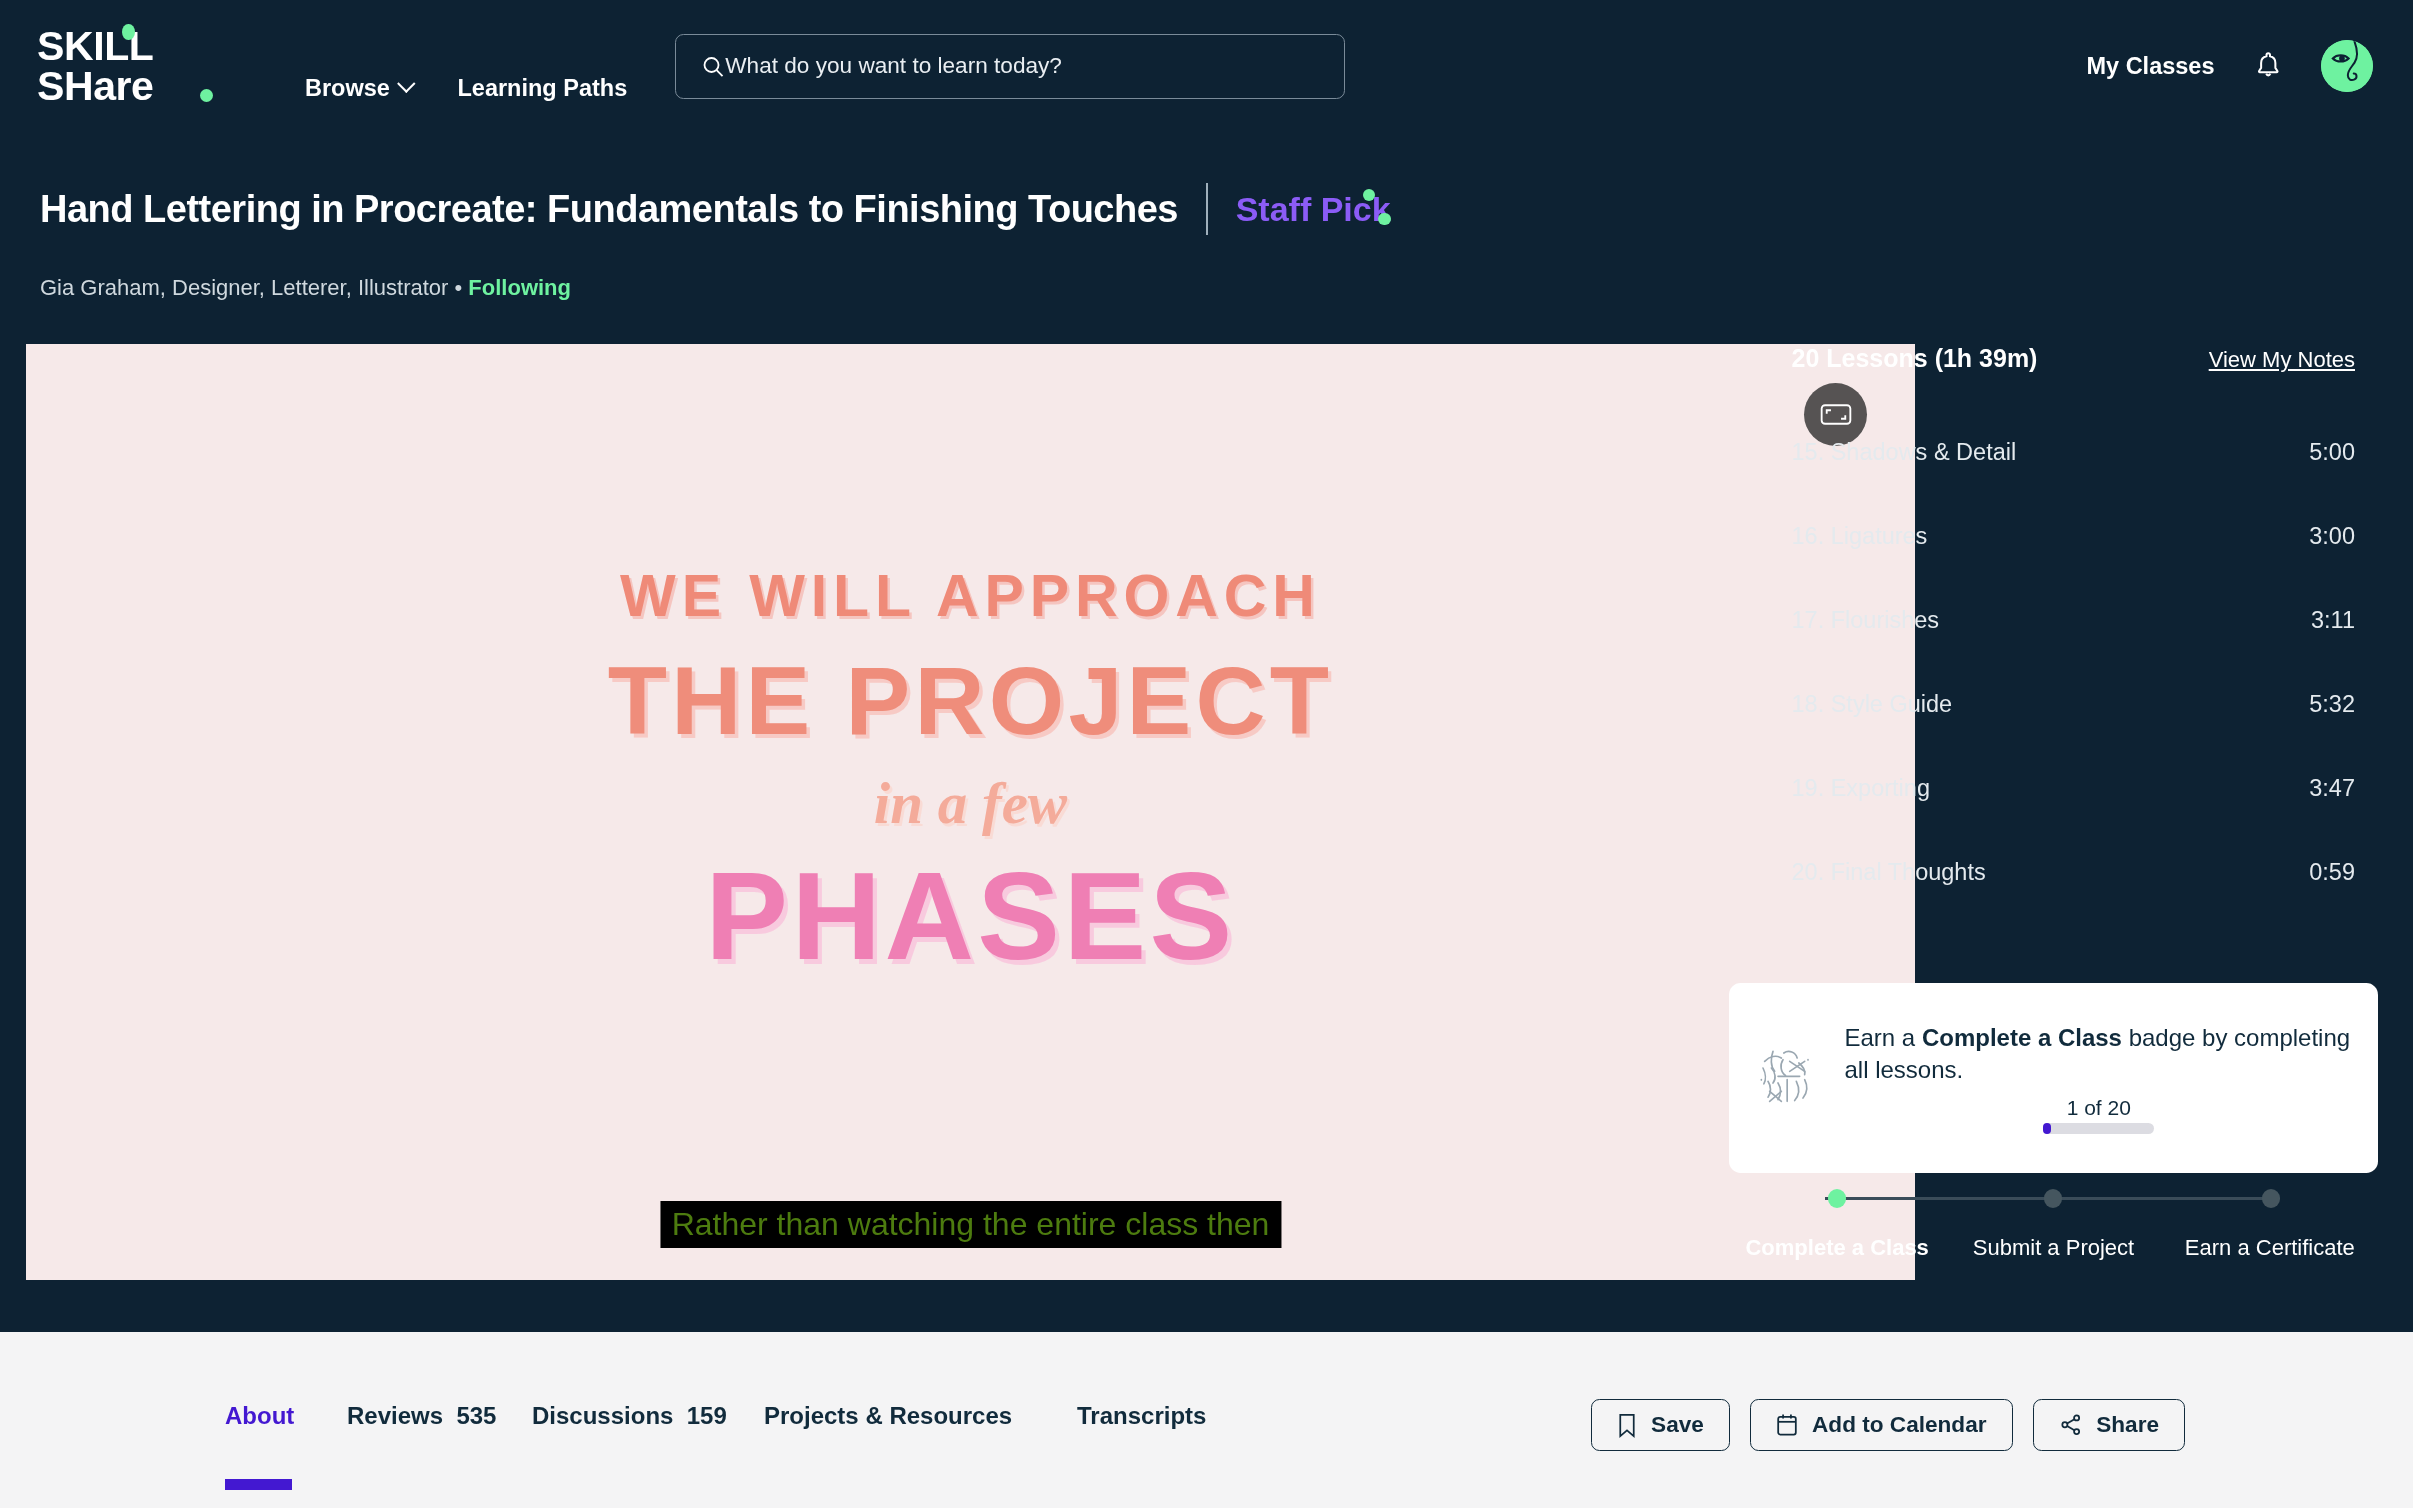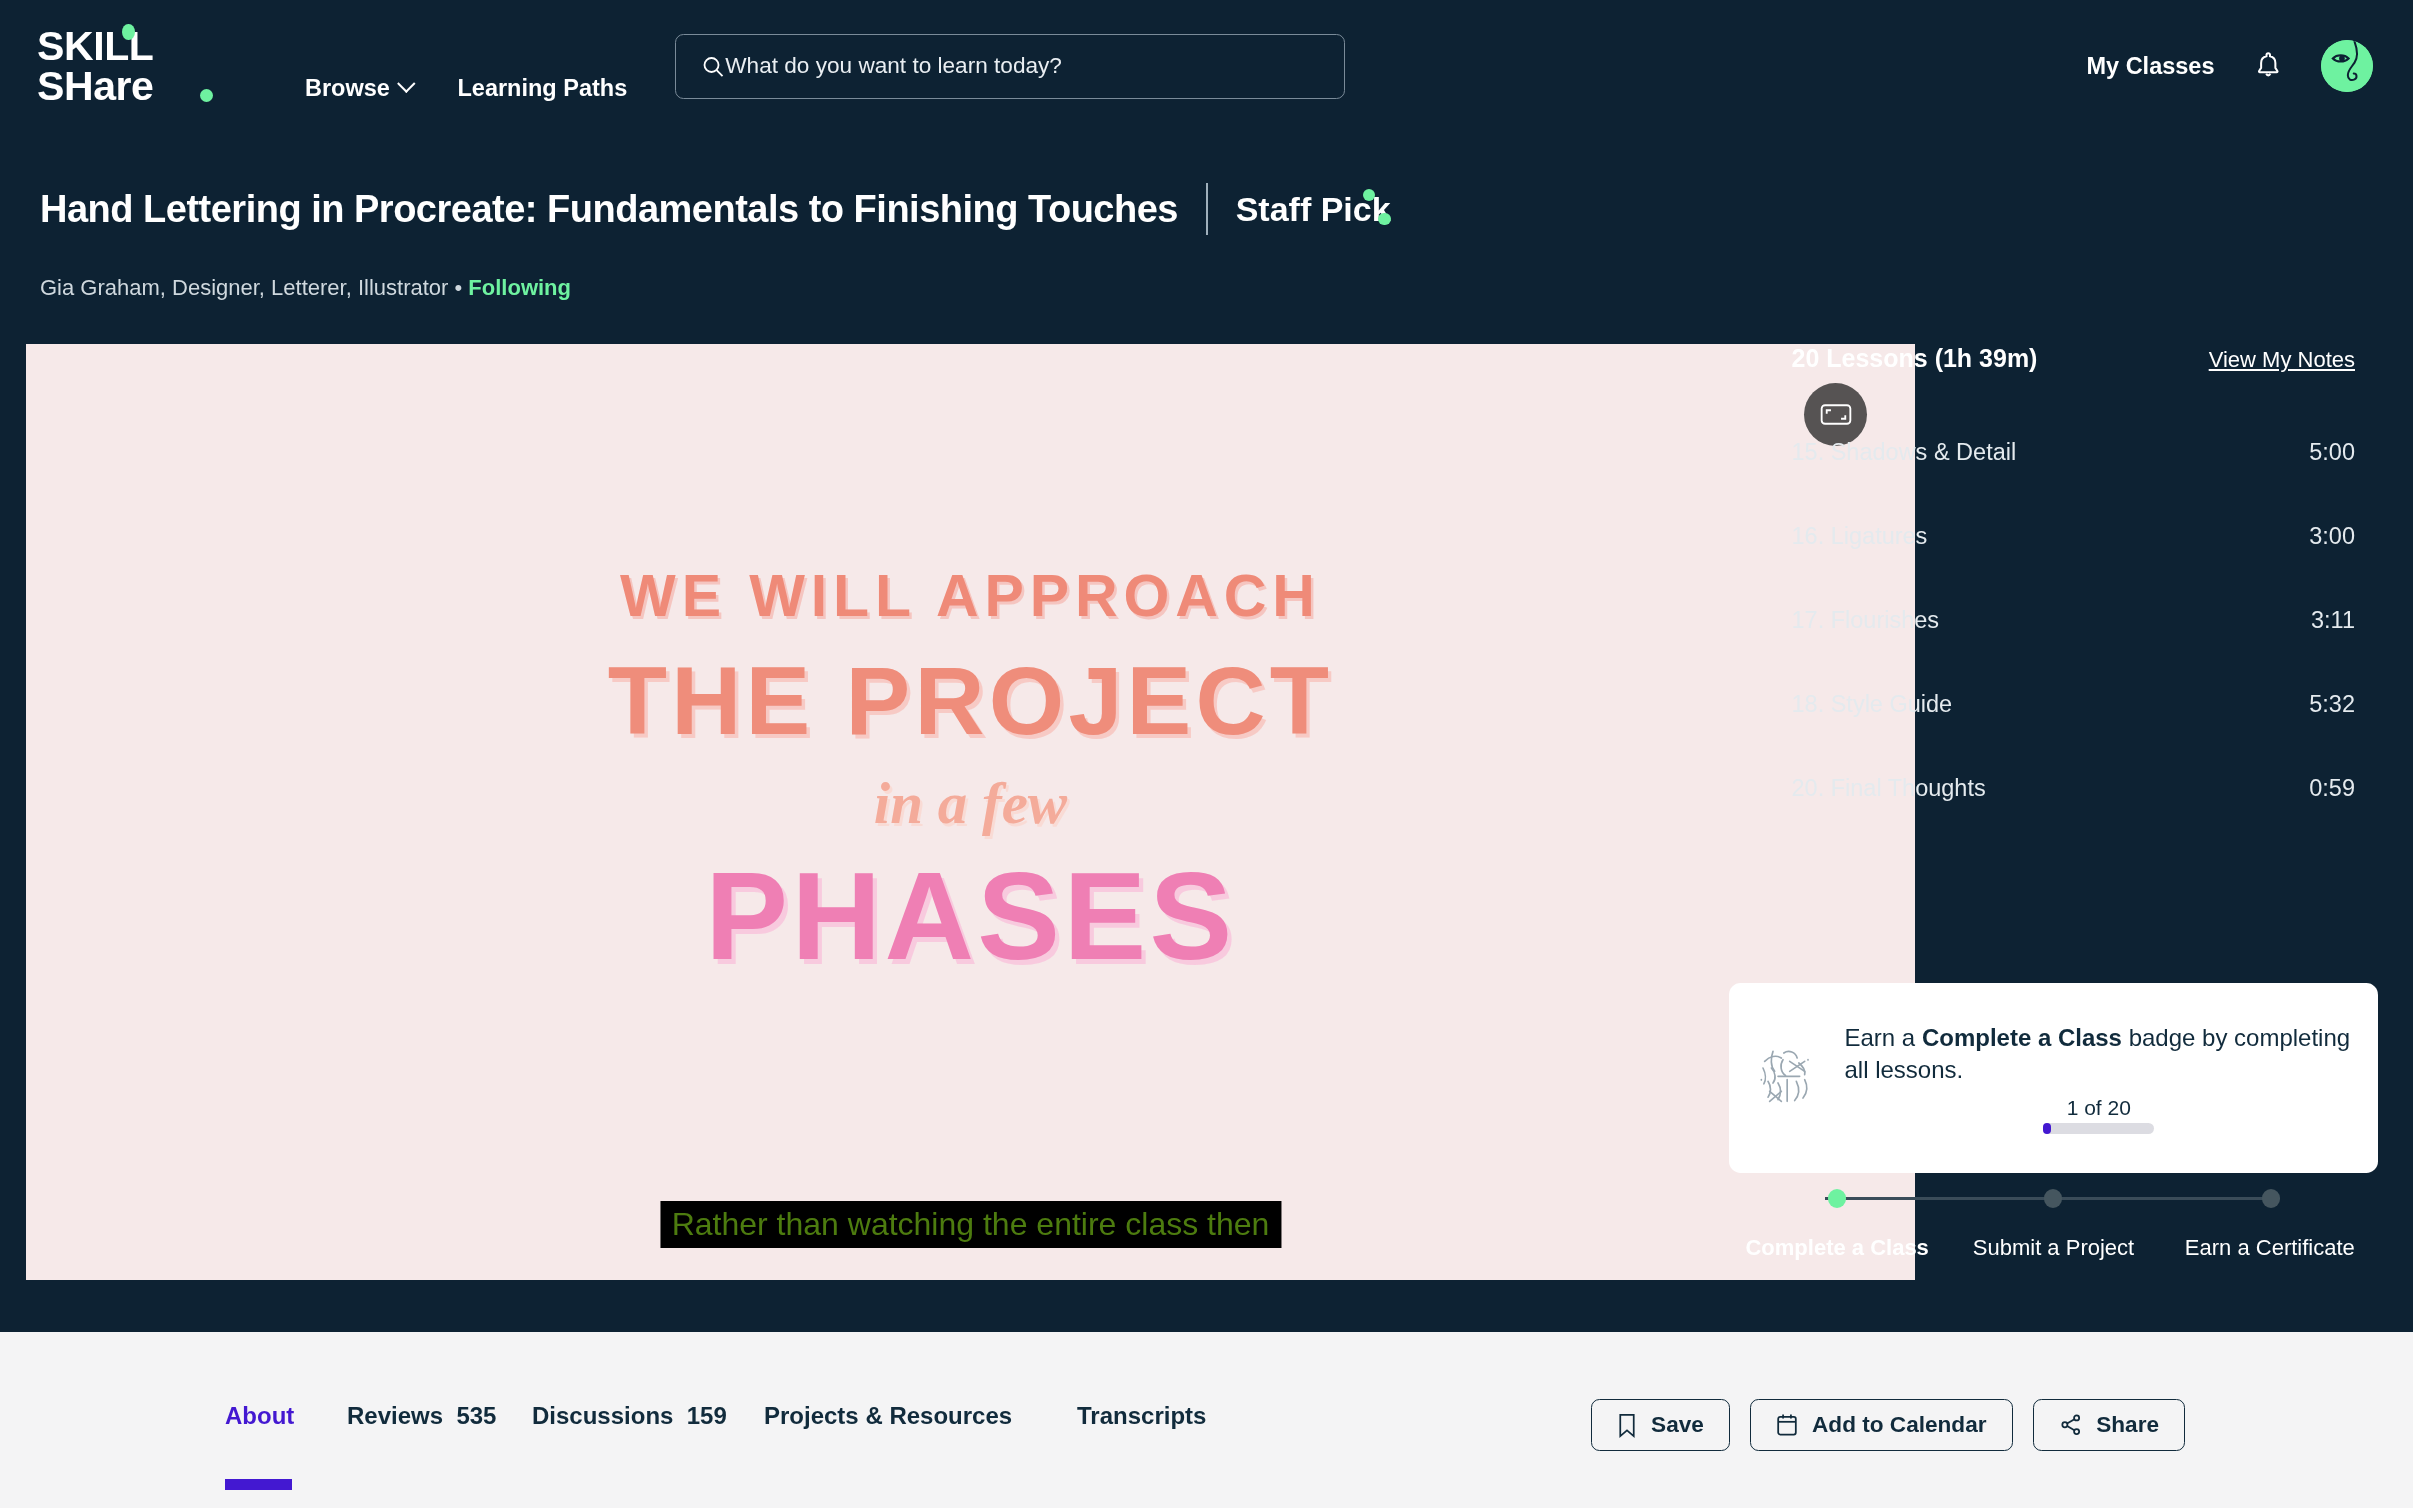--- a/index.html
+++ b/index.html
@@ -59,21 +59,21 @@
   
   .title-row {
     position: absolute; left: 40px; top: 183px; display: flex; align-items: center;
   }
   .course-title {
     color: #fff; font-size: 38px; font-weight: 800; letter-spacing: -0.5px;
     white-space: nowrap;
   }
   .title-div { width: 1.7px; height: 52px; background: #9fb0bc; margin: 0 28px; }
   .staffpick {
-    position: relative; color: #ffffff; font-size: 34px; font-weight: 800;
+    position: relative; color: #8b5cf6; font-size: 34px; font-weight: 800;
     white-space: nowrap;
   }
   .sp-dot-i {
     position: absolute; width: 12.6px; height: 12.6px; border-radius: 50%;
     background: #6ef2a0; left: 127px; top: -0.8px;
   }
   .sp-dot-end {
     position: absolute; width: 12.6px; height: 12.6px; border-radius: 50%;
     background: #6ef2a0; right: 0px; bottom: 3.4px;
   }
@@ -307,20 +307,24 @@
         <span class="lesson-name">16. Ligatures</span>
         <span class="lesson-time">3:00</span>
       </div>
       <div class="lesson-row">
         <span class="lesson-name">17. Flourishes</span>
         <span class="lesson-time">3:11</span>
       </div>
       <div class="lesson-row">
         <span class="lesson-name">18. Style Guide</span>
         <span class="lesson-time">5:32</span>
+      </div>
+      <div class="lesson-row">
+        <span class="lesson-name">19. Exporting</span>
+        <span class="lesson-time">3:47</span>
       </div>
       <div class="lesson-row">
         <span class="lesson-name">20. Final Thoughts</span>
         <span class="lesson-time">0:59</span>
       </div>
     </div>
   </div>
 
   <div class="badge-card">
     <svg class="badge-icon" viewBox="0 0 84 84" fill="none" stroke="#9aa7b1" stroke-width="2" stroke-linecap="round">

